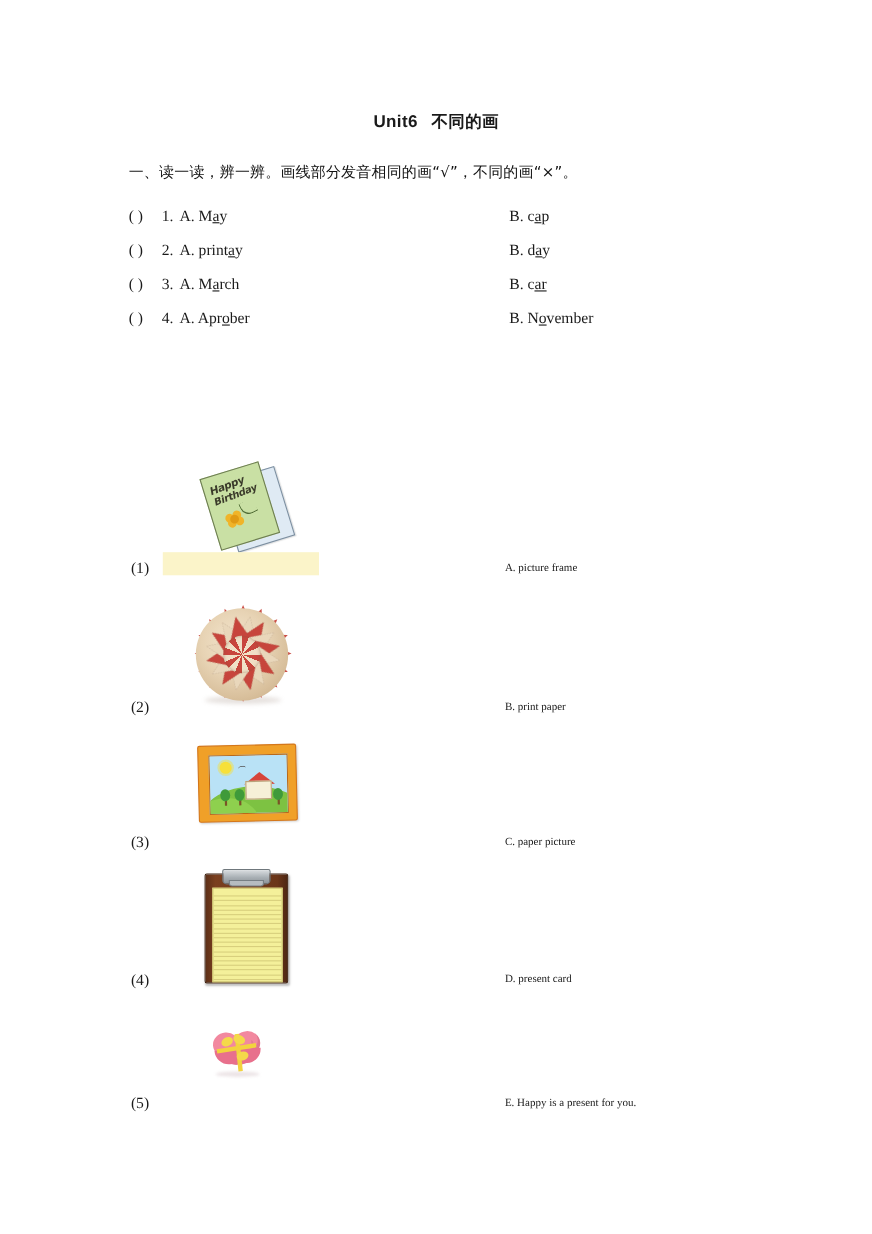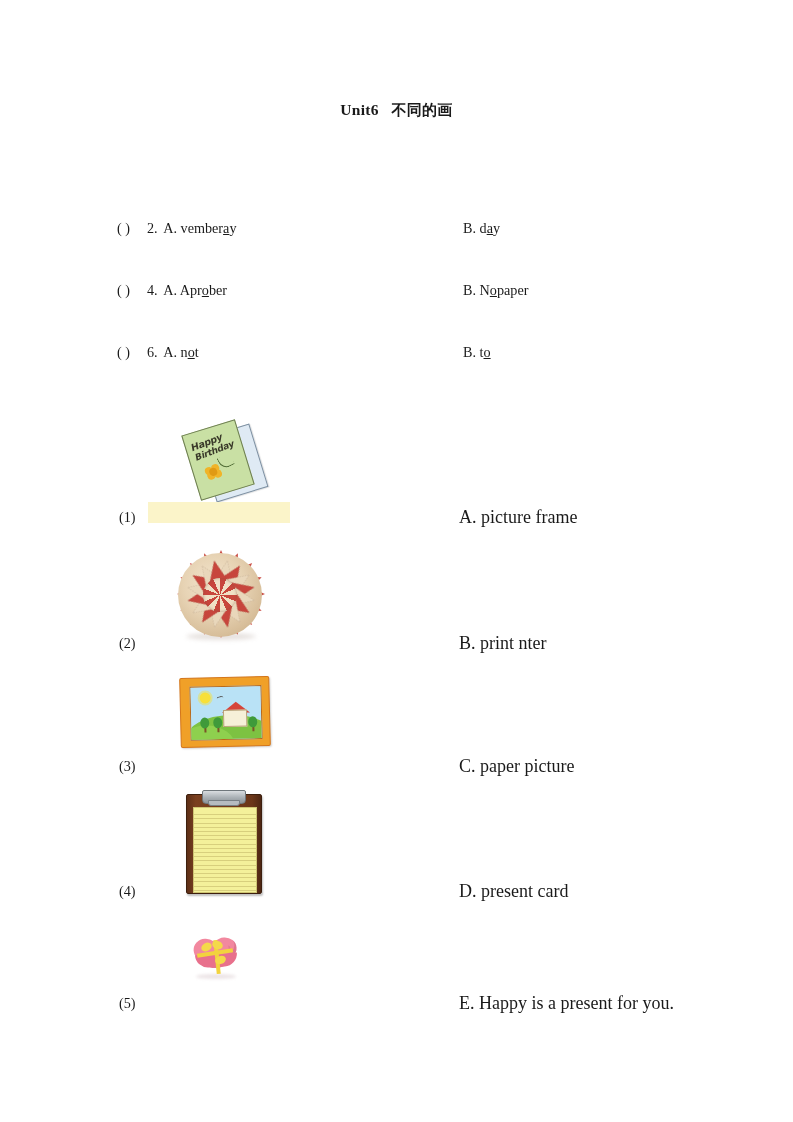--- a/index.html
+++ b/index.html
@@ -25,21 +25,21 @@
     position: absolute;
     left: 0;
     top: 101px;
     width: 793px;
     text-align: center;
     font-size: 15.5px;
     font-weight: bold;
     letter-spacing: 0.3px;
   }
   .doc-title .unit {
-    font-family: Liberation Serif, serif;
+    font-family: Liberation Sans, sans-serif;
   }
   .doc-title .cn {
     font-family: "DejaVu Sans", sans-serif;
     font-size: 15px;
   }
 
   
   .section-heading {
     position: absolute;
     left: 117px;
@@ -86,21 +86,21 @@
   
   .match-num {
     position: absolute;
     left: 119px;
     font-size: 14.2px;
     line-height: 20px;
   }
   .match-opt {
     position: absolute;
     left: 459px;
-    font-size: 18px;
+    font-size: 10px;
     line-height: 20px;
     white-space: nowrap;
   }
   .highlight-bar {
     position: absolute;
     left: 148px;
     top: 502px;
     width: 142px;
     height: 21px;
     background: #fbf4c9;
@@ -503,47 +503,55 @@
 </head>
 <body>
 
 <div class="page">
 
   <div class="doc-title">
     <span class="unit">Unit6</span>
     <span>&nbsp;&nbsp;</span><span class="cn">不同的画</span>
   </div>
 
-
+  <div class="section-heading" id="sec1-heading">一、读一读，辨一辨。画线部分发音相同的画“√”，不同的画“×”。</div>
+
+  <div class="phon-row" style="top:186px">
+    <span class="blank-paren">(    )</span><span class="idx">1.</span>
+    <span class="opt-a"><span>A.</span>
+      <span>M</span><u>a</u><span>y</span></span>
+    <span class="opt-b"><span>B.</span>
+      <span>c</span><u>a</u><span>p</span></span>
+  </div>
 
   <div class="phon-row" style="top:217px">
     <span class="blank-paren">(    )</span><span class="idx">2.</span>
     <span class="opt-a"><span>A.</span>
-      <span>vember</span><u>a</u><span>y</span></span>
+      <span>print</span><u>a</u><span>y</span></span>
     <span class="opt-b"><span>B.</span>
       <span>d</span><u>a</u><span>y</span></span>
   </div>
 
+  <div class="phon-row" style="top:248px">
+    <span class="blank-paren">(    )</span><span class="idx">3.</span>
+    <span class="opt-a"><span>A.</span>
+      <span>M</span><u>a</u><span>rch</span></span>
+    <span class="opt-b"><span>B.</span>
+      <span>c</span><u>ar</u><span></span></span>
+  </div>
 
   <div class="phon-row" style="top:279px">
     <span class="blank-paren">(    )</span><span class="idx">4.</span>
     <span class="opt-a"><span>A.</span>
       <span>Apr</span><u>o</u><span>ber</span></span>
     <span class="opt-b"><span>B.</span>
-      <span>N</span><u>o</u><span>paper</span></span>
-  </div>
-
-
-  <div class="phon-row" style="top:341px">
-    <span class="blank-paren">(    )</span><span class="idx">6.</span>
-    <span class="opt-a"><span>A.</span>
-      <span>n</span><u>o</u><span>t</span></span>
-    <span class="opt-b"><span>B.</span>
-      <span>t</span><u>o</u><span></span></span>
-  </div>
+      <span>N</span><u>o</u><span>vember</span></span>
+  </div>
+
+
 
 
   <div class="pic" id="pic-card">
     <div class="card-back"></div>
     <div class="card-front">
       <div class="scribble s1">Happy</div>
       <div class="scribble s2">Birthday</div>
       <div class="flower">
         <div class="petal p1"></div>
           <div class="petal p2"></div>
@@ -662,18 +670,18 @@
     <div class="bow bow-c"></div>
   </div>
 
   <div class="match-num" style="top:507px">(1)</div>
   <div class="match-num" style="top:633px">(2)</div>
   <div class="match-num" style="top:756px">(3)</div>
   <div class="match-num" style="top:881px">(4)</div>
   <div class="match-num" style="top:993px">(5)</div>
 
   <div class="match-opt" style="top:507px">A. picture frame</div>
-  <div class="match-opt" style="top:633px">B. print nter</div>
+  <div class="match-opt" style="top:633px">B. print paper</div>
   <div class="match-opt" style="top:756px">C. paper picture</div>
   <div class="match-opt" style="top:881px">D. present card</div>
   <div class="match-opt" style="top:993px">E. Happy is a present for you.</div>
 
 </div>
 
 </body></html>

